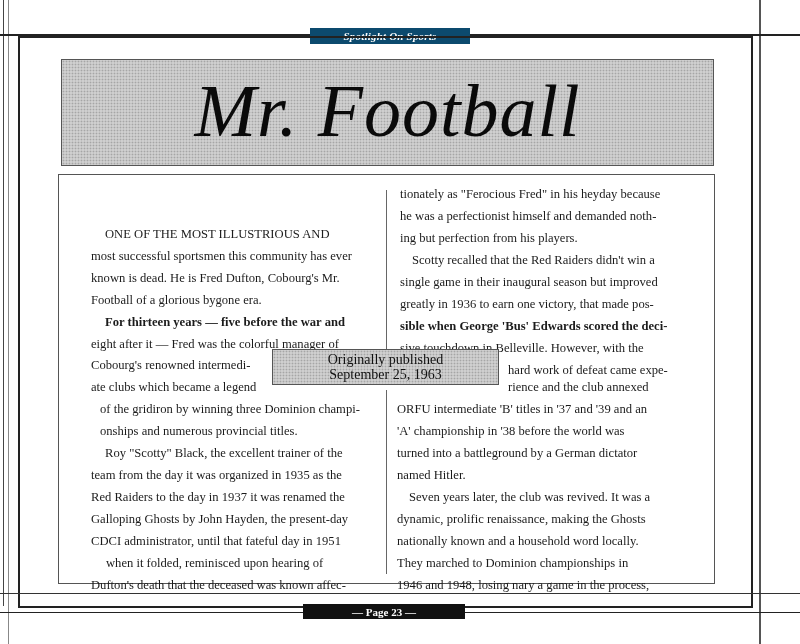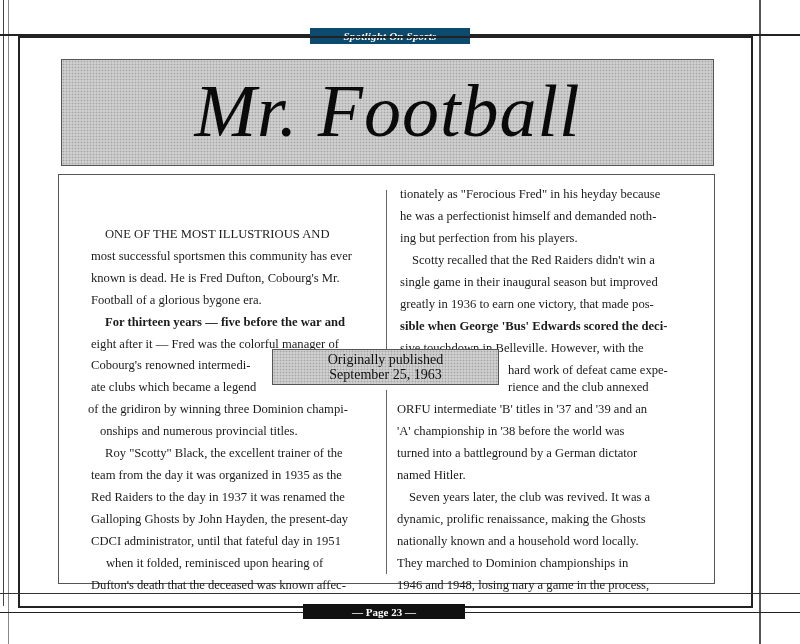--- a/index.html
+++ b/index.html
@@ -104,21 +104,21 @@
 
 <div>
   <div class="line" style="left:105px; top:228px;">ONE OF THE MOST ILLUSTRIOUS AND</div>
   <div class="line" style="left:91px; top:250px;">most successful sportsmen this community has ever</div>
   <div class="line" style="left:91px; top:272px;">known is dead. He is Fred Dufton, Cobourg's Mr.</div>
   <div class="line" style="left:91px; top:294px;">Football of a glorious bygone era.</div>
   <div class="line" style="left:105px; top:316px;font-weight:bold;">For thirteen years — five before the war and</div>
   <div class="line" style="left:91px; top:338px;">eight after it — Fred was the colorful manager of</div>
   <div class="line" style="left:91px; top:359px;">Cobourg's renowned intermedi-</div>
   <div class="line" style="left:91px; top:381px;">ate clubs which became a legend</div>
-  <div class="line" style="left:88px; top:403px;text-align:right;">of the gridiron by winning three Dominion champi-</div>
+  <div class="line" style="left:100px; top:403px;text-align:right;">of the gridiron by winning three Dominion champi-</div>
   <div class="line" style="left:100px; top:425px;">onships and numerous provincial titles.</div>
   <div class="line" style="left:105px; top:447px;">Roy "Scotty" Black, the excellent trainer of the</div>
   <div class="line" style="left:91px; top:469px;">team from the day it was organized in 1935 as the</div>
   <div class="line" style="left:91px; top:491px;">Red Raiders to the day in 1937 it was renamed the</div>
   <div class="line" style="left:91px; top:513px;">Galloping Ghosts by John Hayden, the present-day</div>
   <div class="line" style="left:91px; top:535px;">CDCI administrator, until that fateful day in 1951</div>
   <div class="line" style="left:106px; top:557px;">when it folded, reminisced upon hearing of</div>
   <div class="line" style="left:91px; top:579px;">Dufton's death that the deceased was known affec-</div>
 </div>
 

